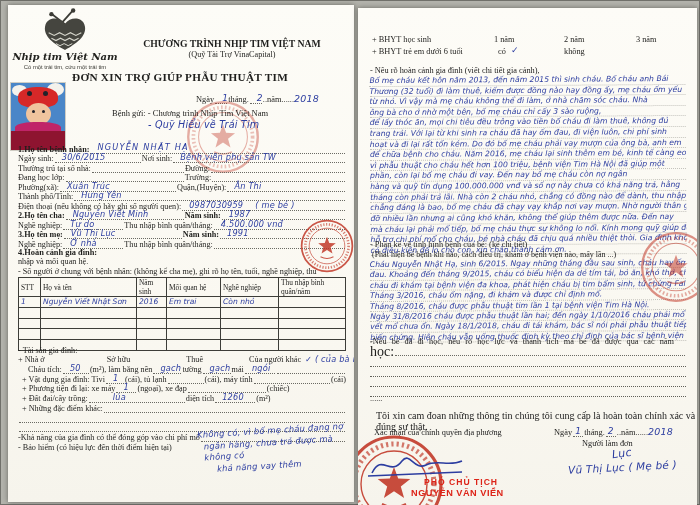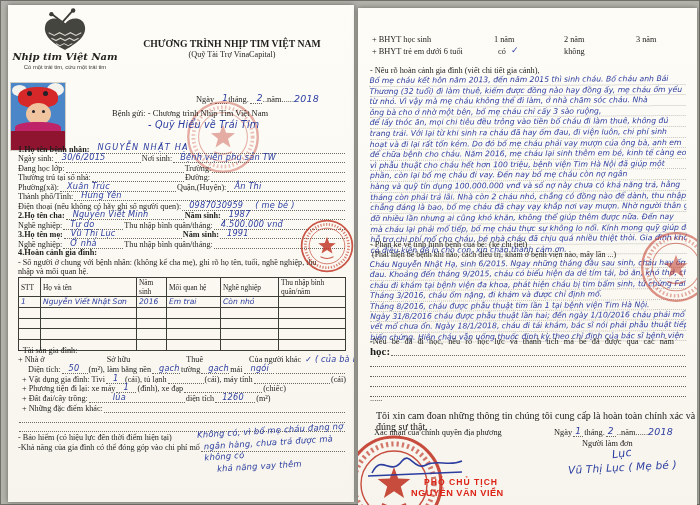--- a/index.html
+++ b/index.html
@@ -98,20 +98,21 @@
       <div class="hat" style="left:7px;top:4px;width:40px;height:21px;"></div>
       <div class="eye" style="left:16px;top:8px;width:5px;height:5px;"></div>
       <div class="eye" style="left:32px;top:8px;width:5px;height:5px;"></div>
       <div class="face" style="left:15px;top:20px;width:25px;height:22px;"></div>
       <div class="eye" style="left:21px;top:27px;width:3px;height:3px;"></div>
       <div class="eye" style="left:31px;top:27px;width:3px;height:3px;"></div>
       <div class="scarf" style="left:4px;top:39px;width:46px;height:14px;"></div>
       <div class="coat" style="left:0;top:48px;width:54px;height:19px;"></div>
     </div>
 
+    <div class="abs b" style="left:64px;top:66px;font-size:11.2px;letter-spacing:.3px;">ĐƠN XIN TRỢ GIÚP PHẪU THUẬT TIM</div>
 
     <div class="abs" style="left:188px;top:88px;display:flex;align-items:flex-end;font-size:8.4px;">
       <span class="lb">Ngày</span>
       <span class="fill" style="flex:0 0 12px;"><span class="hw" style="font-size:9px">1</span></span>
       <span class="lb">tháng.</span>
       <span class="fill" style="flex:0 0 12px;"><span class="hw" style="font-size:9px">2</span></span>
       <span class="lb">..năm......</span>
       <span class="hw" style="font-size:9.5px">2018</span>
     </div>
 
@@ -132,29 +133,29 @@
         <span class="lb b">1.Họ tên bệnh nhân:</span>
         <span class="fill"><span class="hw" style="letter-spacing:1.2px">NGUYỄN NHẬT HẠ</span></span>
       </div>
       <div class="frow">
         <span class="lb">Ngày sinh:</span>
         <span class="fill" style="flex:0 0 86px"><span class="hw">30/6/2015</span></span>
         <span class="lb">Nơi sinh:</span>
         <span class="fill"><span class="hw">Bệnh viện phụ sản TW</span></span>
       </div>
       <div class="frow">
+        <span class="lb">Thường trú tại số nhà:</span>
+        <span class="fill" style="flex:0 0 92px"></span>
+        <span class="lb">Đường:</span>
+        <span class="fill"></span>
+      </div>
+      <div class="frow">
         <span class="lb">Đang học lớp:</span>
         <span class="fill" style="flex:0 0 118px"></span>
         <span class="lb">Trường:</span>
-        <span class="fill"></span>
-      </div>
-      <div class="frow">
-        <span class="lb">Thường trú tại số nhà:</span>
-        <span class="fill" style="flex:0 0 92px"></span>
-        <span class="lb">Đường:</span>
         <span class="fill"></span>
       </div>
       <div class="frow">
         <span class="lb">Phường(xã):</span>
         <span class="fill" style="flex:0 0 116px"><span class="hw">Xuân Trúc</span></span>
         <span class="lb">Quận,(Huyện):</span>
         <span class="fill"><span class="hw">Ân Thi</span></span>
       </div>
       <div class="frow">
         <span class="lb">Thành phố/Tỉnh:</span>
@@ -189,22 +190,22 @@
       <div class="frow">
         <span class="lb">Nghề nghiệp:</span>
         <span class="fill" style="flex:0 0 60px"><span class="hw">Ở nhà</span></span>
         <span class="lb">Thu nhập bình quân/tháng:</span>
         <span class="fill"></span>
       </div>
     </div>
 
     <div class="abs" style="left:10px;top:243px;right:8px;">
       <div class="b" style="font-size:8.4px;">4.Hoàn cảnh gia đình:</div>
+      <div style="font-size:8.2px;">nhập và mối quan hệ.</div>
       <div style="font-size:8.2px;margin-top:1px;">- Số người ở chung với bệnh nhân: (không kể cha mẹ), ghi rõ họ tên, tuổi, nghề nghiệp, thu</div>
-      <div style="font-size:8.2px;">nhập và mối quan hệ.</div>
     </div>
 
     <div class="abs" style="left:10px;top:272px;right:8px;">
       <table class="tbl">
         <colgroup>
             <col style="width:22px">
             <col style="width:96px">
             <col style="width:30px">
             <col style="width:54px">
             <col style="width:58px">
@@ -268,21 +269,21 @@
           <span class="lb">- Tài sản gia đình:</span>
         </div>
       <div class="frow" style="height:9.7px">
         <span class="lb" style="margin-left:0">+ Nhà ở</span>
         <span class="lb" style="margin-left:62px">Sở hữu</span>
         <span class="lb" style="margin-left:56px">Thuê</span>
         <span class="lb" style="margin-left:46px">Của người khác</span>
         <span class="hw" style="margin-left:4px">✓ ( của bà ngoại )</span>
       </div>
       <div class="frow" style="height:9.7px">
-        <span class="lb" style="margin-left:10px">Diện tích:</span>
+        <span class="lb" style="margin-left:10px">Cháu tích:</span>
         <span class="fill" style="flex:0 0 26px"><span class="hw">50</span></span>
         <span class="lb">(m²), làm bằng nền</span>
         <span class="fill" style="flex:0 0 28px"><span class="hw">gạch</span></span>
         <span class="lb">tường</span>
         <span class="fill" style="flex:0 0 28px"><span class="hw">gạch</span></span>
         <span class="lb">mái</span>
         <span class="fill" style="flex:0 0 30px"><span class="hw">ngói</span></span>
         <span class="fill" style="flex:1"></span>
       </div>
       <div class="frow" style="height:9.7px">
@@ -290,21 +291,21 @@
         <span class="fill" style="flex:0 0 18px"><span class="hw">1</span></span>
         <span class="lb">(cái), tủ lạnh</span>
         <span class="fill" style="flex:0 0 36px"></span>
         <span class="lb">(cái), máy tính</span>
         <span class="fill" style="flex:1"></span>
         <span class="lb">(cái)</span>
       </div>
       <div class="frow" style="height:9.7px">
         <span class="lb" style="margin-left:4px">+ Phương tiện đi lại: xe máy</span>
         <span class="fill" style="flex:0 0 20px"><span class="hw">1</span></span>
-        <span class="lb">(đình), xe đạp</span>
+        <span class="lb">(ngoại), xe đạp</span>
         <span class="fill" style="flex:0 0 78px"></span>
         <span class="lb">(chiếc)</span>
         <span style="flex:1"></span>
       </div>
       <div class="frow" style="height:9.7px">
         <span class="lb" style="margin-left:4px">+ Đất đai/cây trồng:</span>
         <span class="fill" style="flex:0 0 96px"><span class="hw" style="padding-left:24px">lúa</span></span>
         <span class="lb">diện tích</span>
         <span class="fill" style="flex:0 0 40px"><span class="hw">1260</span></span>
         <span class="lb">(m²)</span>
@@ -314,25 +315,25 @@
         <span class="lb" style="margin-left:4px">+ Những đặc điểm khác:</span>
         <span class="fill"></span>
       </div>
       <div class="frow" style="height:9.7px">
           <span class="fill"></span>
         </div>
       <div class="frow" style="height:9.7px">
           <span class="fill"></span>
         </div>
       <div class="frow" style="height:9.7px">
+        <span class="lb">-Khả năng của gia đình có thể đóng góp vào chi phí mổ</span>
+        <span class="fill"></span>
+      </div>
+      <div class="frow" style="height:9.7px">
         <span class="lb">- Bảo hiểm (có hiệu lực đến thời điểm hiện tại)</span>
-      </div>
-      <div class="frow" style="height:9.7px">
-        <span class="lb">-Khả năng của gia đình có thể đóng góp vào chi phí mổ</span>
-        <span class="fill"></span>
       </div>
     </div>
 
     <div class="abs" style="left:190px;top:420px;width:156px;transform:rotate(-3.5deg);line-height:11.5px;">
       <div class="hw" style="font-size:8.4px">Không có, vì bố mẹ cháu đang nợ</div>
       <div class="hw" style="font-size:8.4px;padding-left:6px">ngân hàng, chưa trả được mà không có</div>
       <div class="hw" style="font-size:8.4px;padding-left:18px">khả năng vay thêm</div>
     </div>
 
     <svg class="stampwrap" style="left:292px;top:206px;opacity:.85;" width="54" height="70" preserveAspectRatio="none">
@@ -383,21 +384,21 @@
       <div class="hwline" style="height:9.4px">đau. Khoảng đến tháng 9/2015, cháu có biểu hiện da dẻ tím tái, bỏ ăn, khó thở, cho</div>
       <div class="hwline" style="height:9.4px">cháu đi khám tại bệnh viện đa khoa, phát hiện cháu bị tim bẩm sinh, tứ chứng Fallot.</div>
       <div class="hwline" style="height:9.4px">Tháng 3/2016, cháu ốm nặng, đi khám và được chỉ định mổ.</div>
       <div class="hwline" style="height:9.4px">Tháng 8/2016, cháu được phẫu thuật tim lần 1 tại bệnh viện Tim Hà Nội.</div>
       <div class="hwline" style="height:9.4px">Ngày 31/8/2016 cháu được phẫu thuật lần hai; đến ngày 1/10/2016 cháu phải mổ lại do</div>
       <div class="hwline" style="height:9.4px">vết mổ chưa ổn. Ngày 18/1/2018, cháu đi tái khám, bác sĩ nói phải phẫu thuật tiếp để tránh</div>
       <div class="hwline" style="height:9.4px">biến chứng. Hiện cháu vẫn uống thuốc định kỳ theo chỉ định của bác sĩ bệnh viện Tim HN.</div>
     </div>
 
     <div class="abs pr" style="left:12px;top:329px;width:316px;word-spacing:3px;">-Nếu bé đã đi học, nêu rõ học lực và thành tích mà bé đã được qua các năm</div>
-    <div class="abs" style="left:12px;top:338px;width:316px;display:flex;align-items:flex-end;font-size:11px;font-weight:bold;">
+    <div class="abs" style="left:12px;top:338px;width:316px;display:flex;align-items:flex-end;font-size:14px;">
       <span class="lb">học:</span>
         <span class="fill"></span>
     </div>
     <div class="abs dotline" style="left:12px;top:339px;width:316px;top:348px;"></div>
     <div class="abs dotline" style="left:12px;top:358px;width:316px;"></div>
     <div class="abs dotline" style="left:12px;top:368px;width:316px;"></div>
     <div class="abs dotline" style="left:12px;top:378px;width:316px;"></div>
     <div class="abs pr" style="left:12px;top:386px;">......</div>
 
     <div class="abs pr" style="left:18px;top:402px;font-size:10px;">Tôi xin cam đoan những thông tin chúng tôi cung cấp là hoàn toàn chính xác và đúng sự thật.</div>

